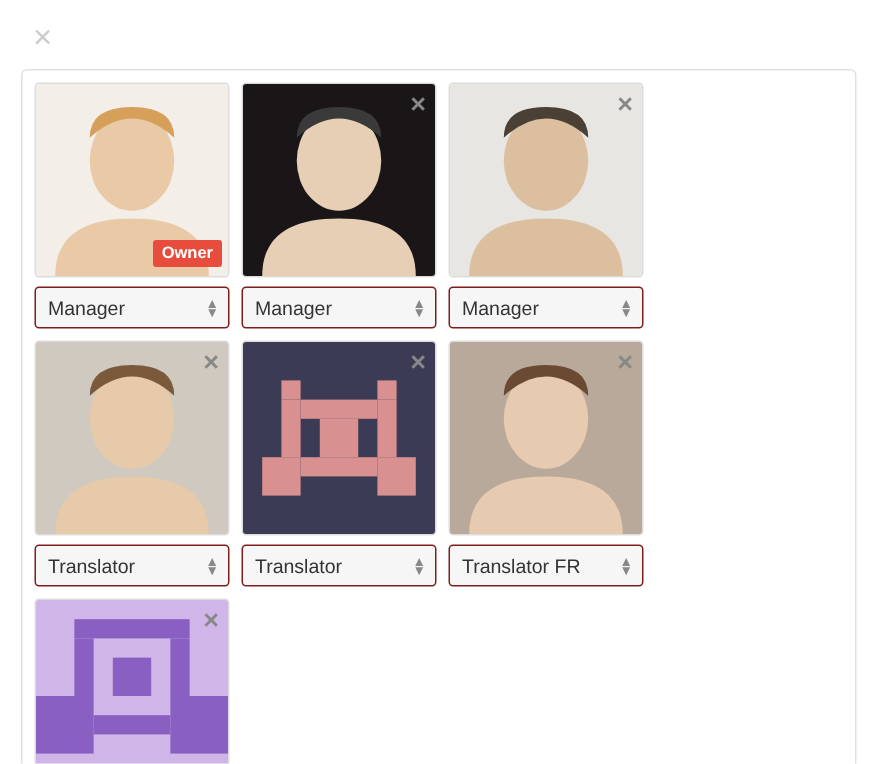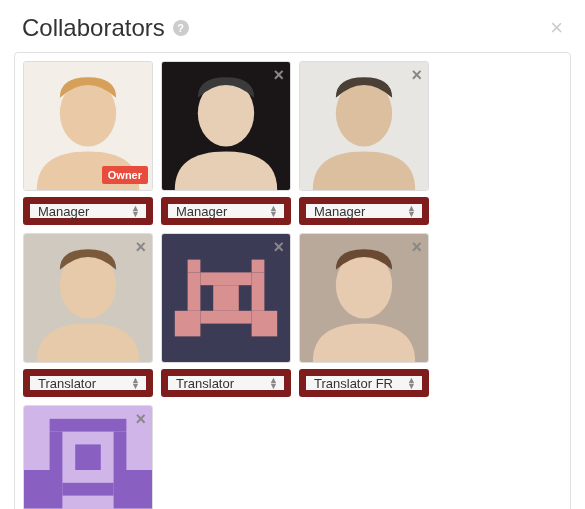--- a/index.html
+++ b/index.html
@@ -95,21 +95,21 @@
     color: #fff;
     padding: 2px 6px;
     border-radius: 2px;
     line-height: 1.3;
   }
   .badge-owner { background: #e74c3c; }
   .role-select {
     width: 130px;
     height: 28px;
     margin-top: 6px;
-    border: 7px solid #7f1d1d;
+    border: 1px solid #7f1d1d;
     border-radius: 3px;
     background: #f6f6f6;
     font-size: 13px;
     color: #333;
     display: flex;
     align-items: center;
     justify-content: space-between;
     padding: 0 6px 0 8px;
     cursor: pointer;
   }
@@ -120,24 +120,20 @@
     display: flex;
     flex-direction: column;
   }
 </style>
 </head>
 <body>
 
 <div class="modal">
 
   <div class="modal-header">
-    <h1 class="modal-title">
-      <span>Collaborators</span>
-      <span class="help-icon">?</span>
-    </h1>
     <span class="close-x">×</span>
   </div>
 
   <div class="modal-body">
     <div class="grid" id="grid">
         <div class="card">
           <div class="avatar-wrap">
             <svg class="avatar-svg" viewBox="0 0 10 10" preserveAspectRatio="xMidYMid slice">
               <rect width="10" height="10" fill="#f3efe8"></rect>
               <ellipse cx="5" cy="4" rx="2.2" ry="2.6" fill="#e9c9a6"></ellipse>

